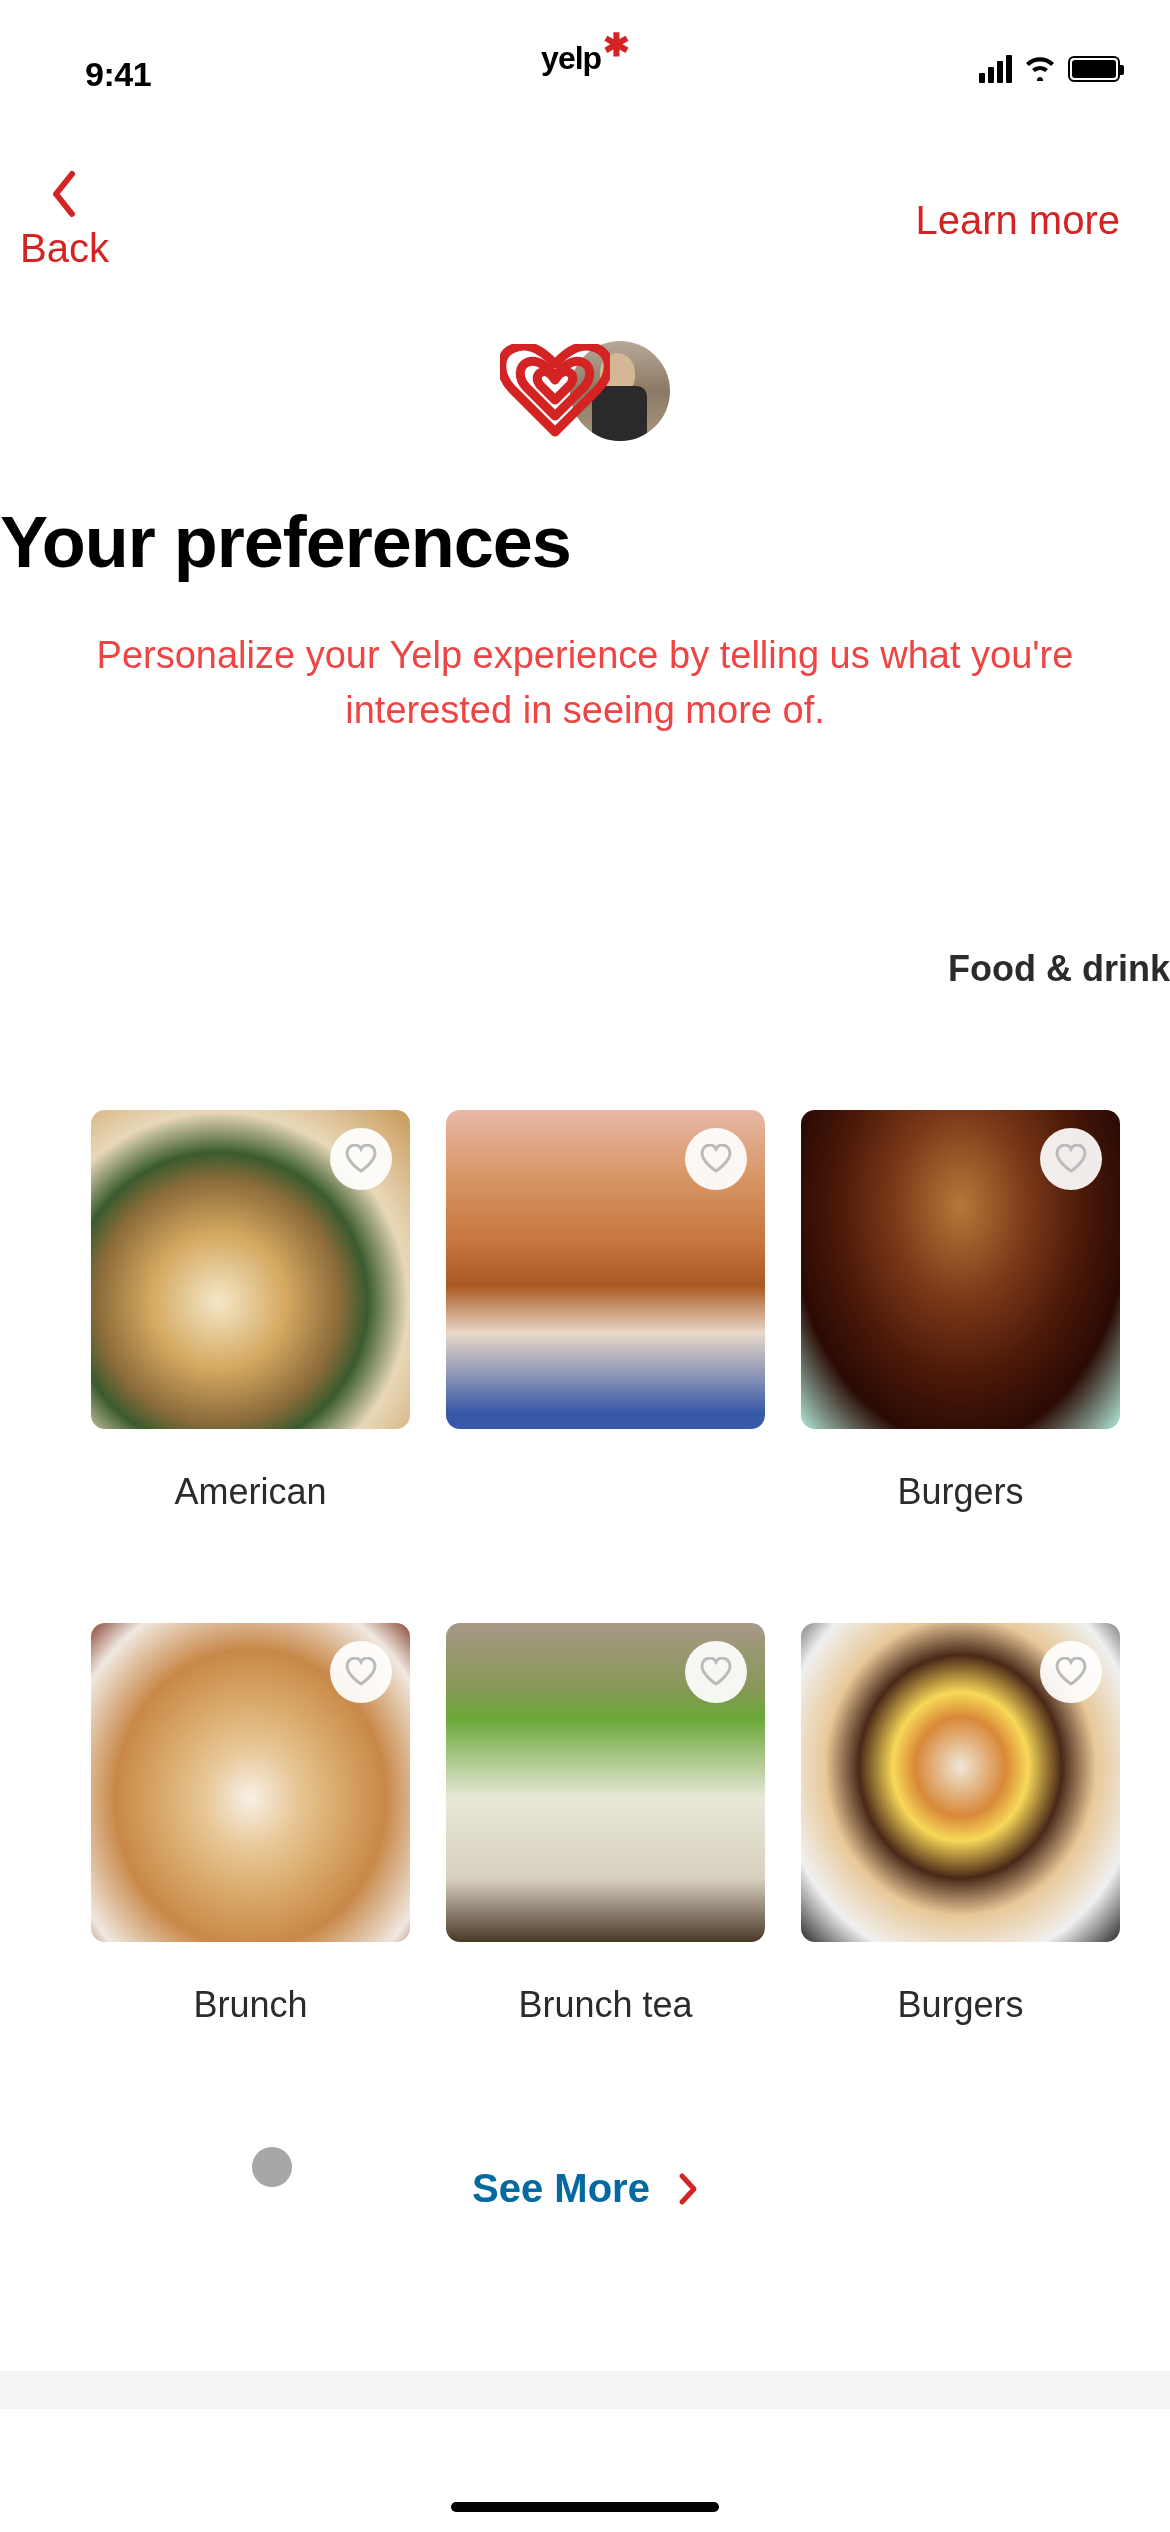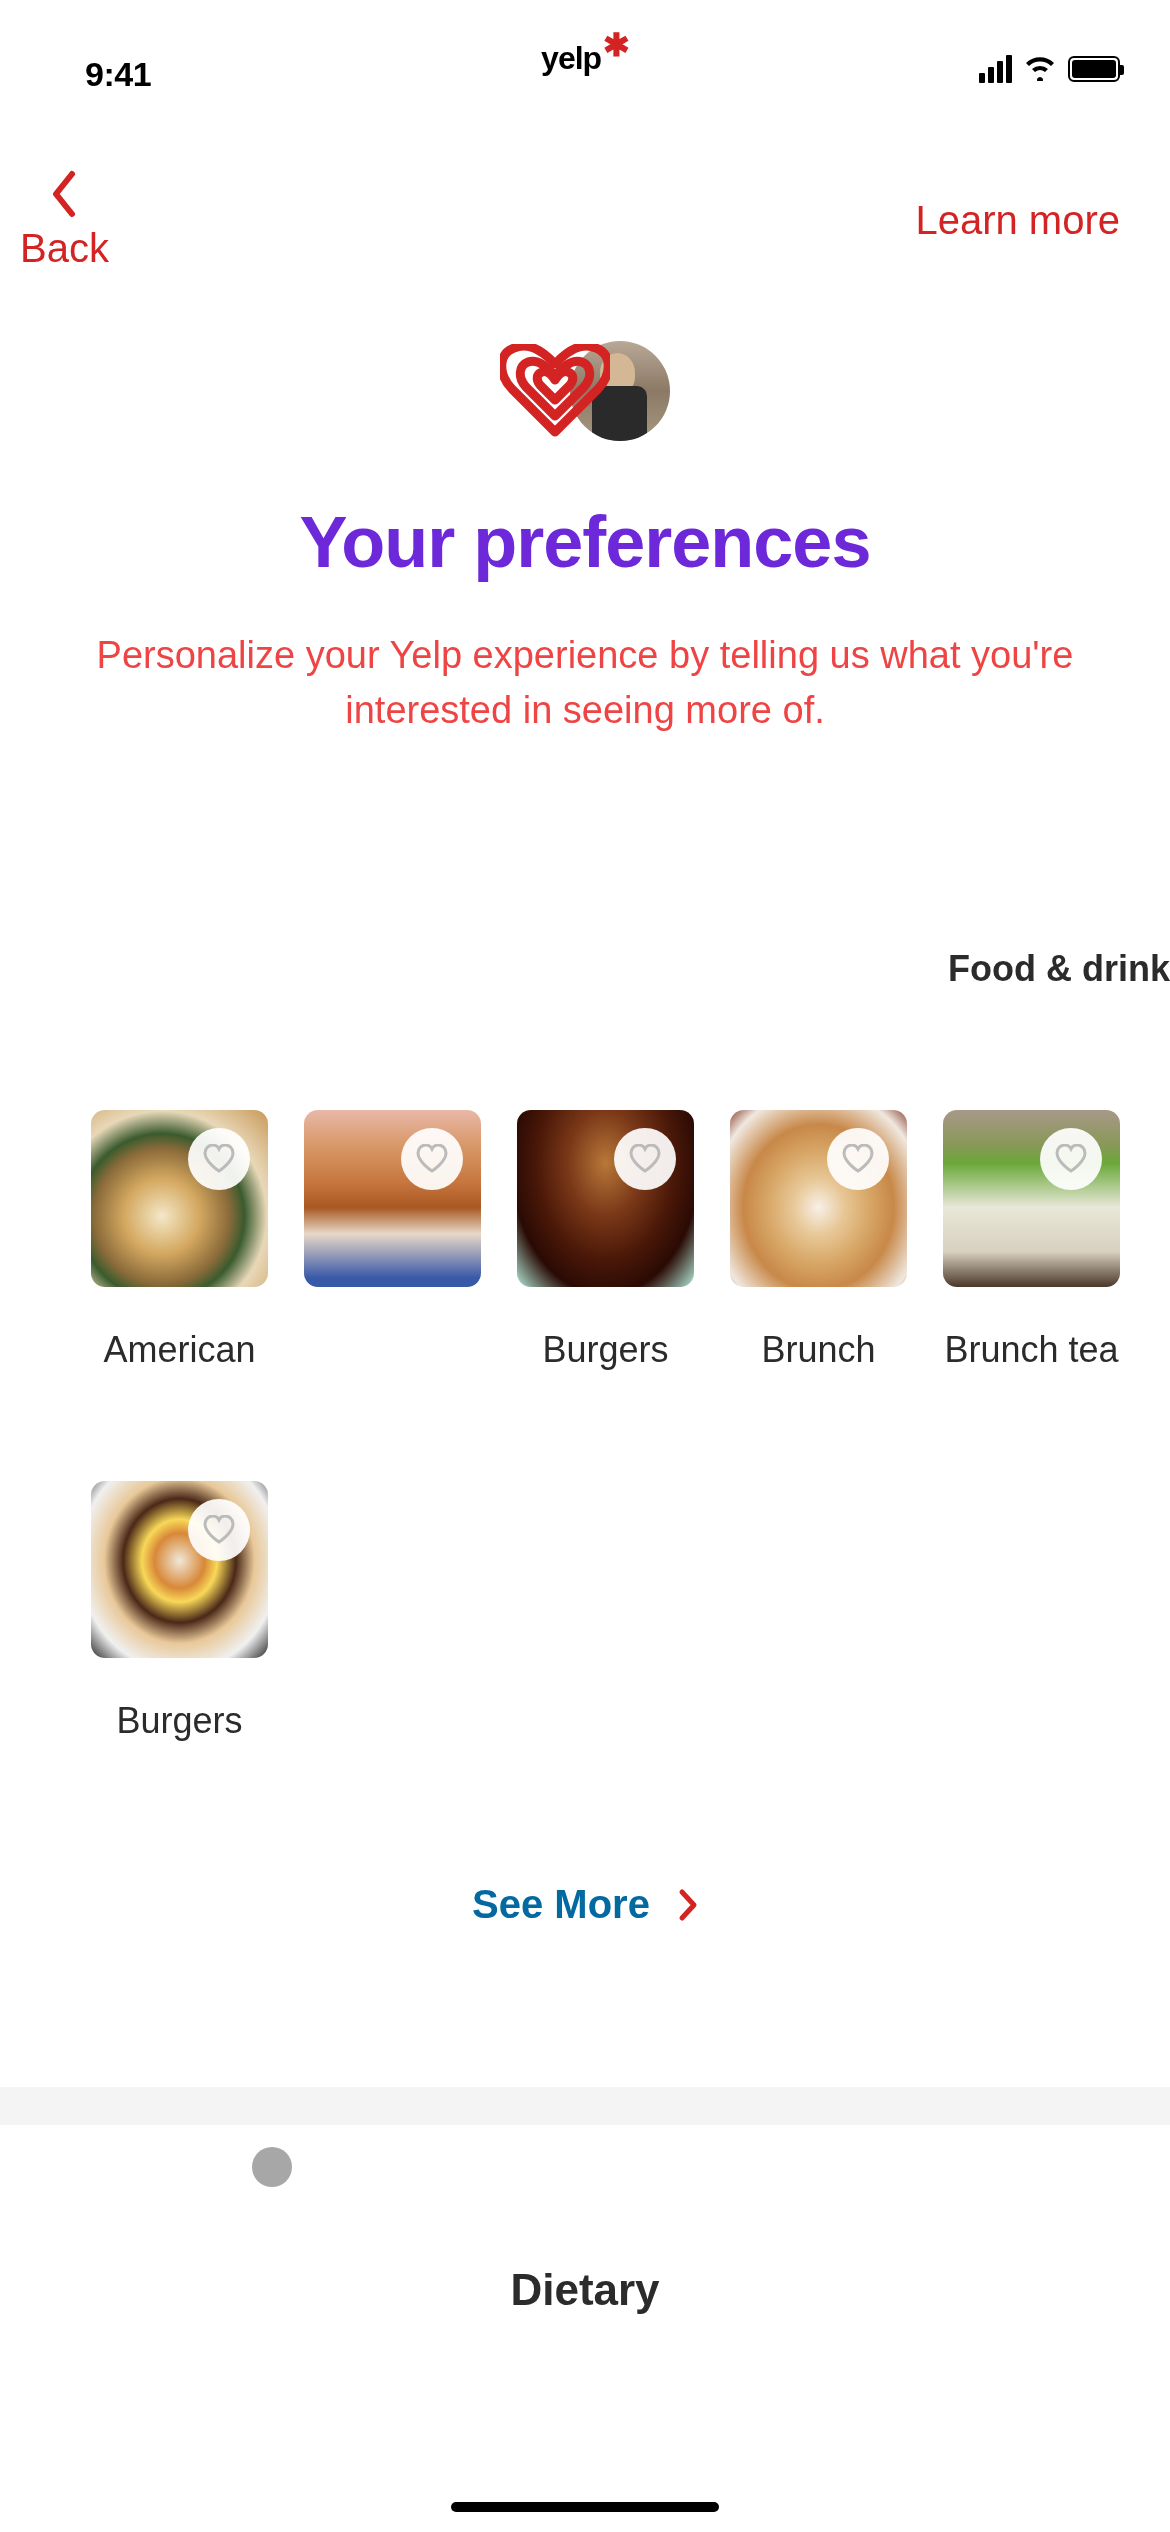--- a/index.html
+++ b/index.html
@@ -130,24 +130,23 @@
 .avatar::after {
   content:'';
   position:absolute;
   top: 45px; left: 22px;
   width: 55px; height: 55px;
   background: #2a2a2a;
   border-radius: 10px 10px 0 0;
 }
 
 .page-title {
-  text-align: center;
   font-size: 72px;
   font-weight: 800;
-  color: #6d28d9;
+  color: #000000;
   margin-top: 60px;
   letter-spacing: -1px;
 }
 .page-subtitle {
   text-align: center;
   font-size: 38px;
   font-weight: 400;
   color: #ef4444;
   margin: 45px 80px 0;
   line-height: 1.45;
@@ -157,21 +156,21 @@
   text-align: right;
   font-size: 36px;
   font-weight: 700;
   color: #2b2b2b;
   margin-top: 210px;
 }
 
 
 .pref-grid {
   display: grid;
-  grid-template-columns: repeat(5, 1fr);
+  grid-template-columns: repeat(3, 1fr);
   gap: 44px 36px;
   padding: 0 50px;
   margin-top: 120px;
   row-gap: 110px;
   margin-left: 41px;
 }
 .pref-card { position: relative; }
 .pref-img {
   width: 100%;
   aspect-ratio: 1/1;

